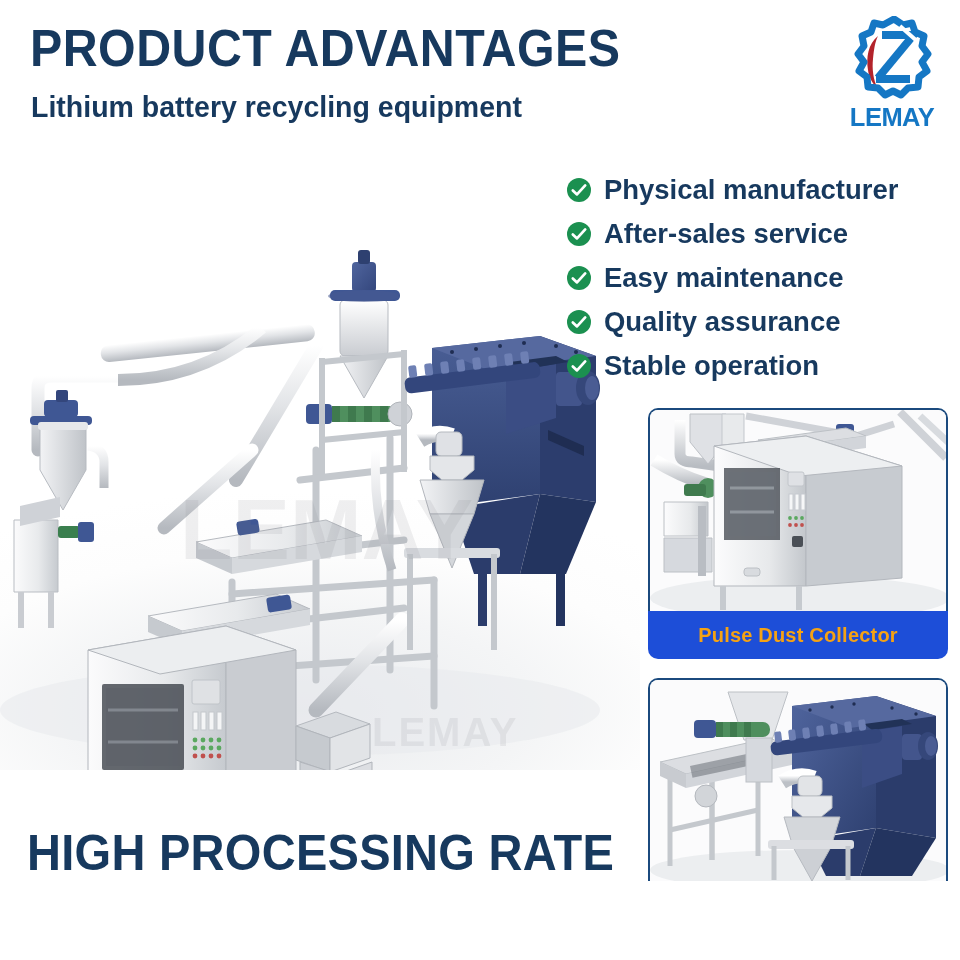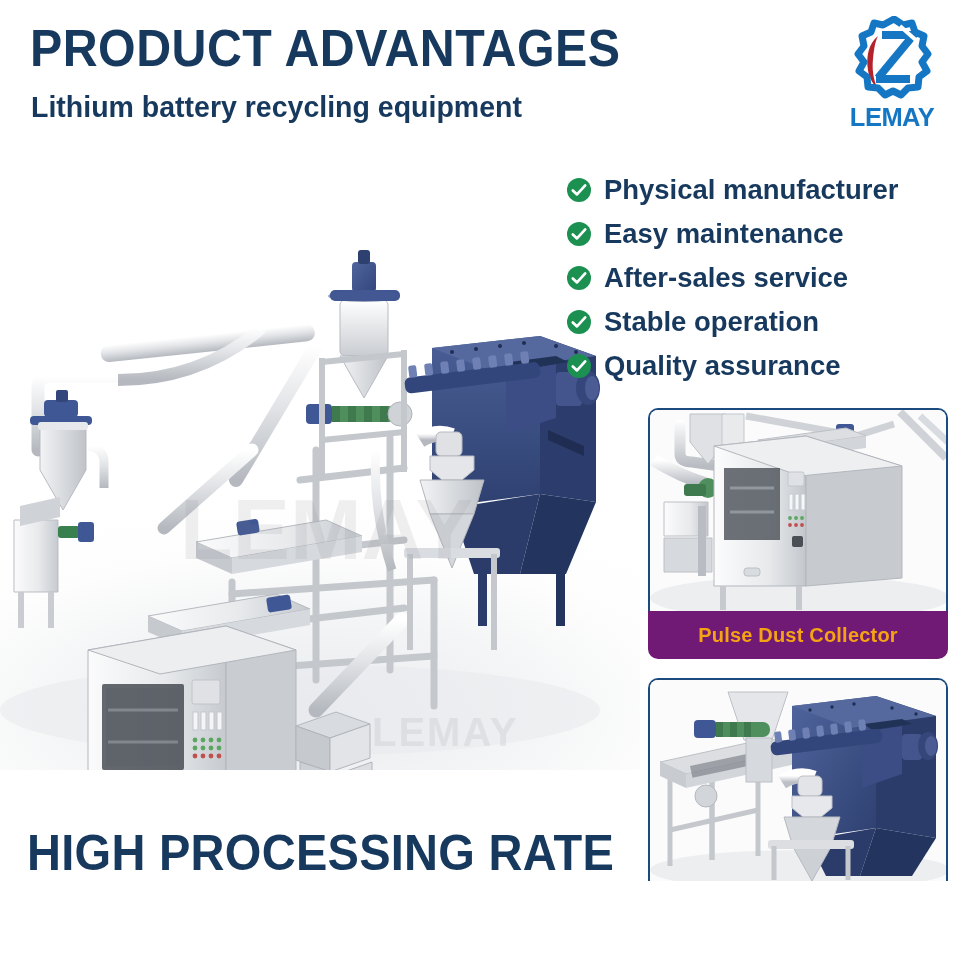--- a/index.html
+++ b/index.html
@@ -68,21 +68,21 @@
   .card-1 { top:408px; }
   .card-2 { top:678px; }
   .card-img {
     position:relative; width:300px; height:203px;
     border:2px solid #1b4a7e; border-bottom:none;
     border-radius:10px 10px 0 0; overflow:hidden;
     background:linear-gradient(180deg,#fdfdfd 0%,#f0f1f3 100%);
   }
   .card-img svg { position:absolute; left:0; top:0; }
   .card-cap {
-    width:300px; height:48px; background:#701a75;
+    width:300px; height:48px; background:#1d4ed8;
     border-radius:0 0 10px 10px;
     display:flex; align-items:center; justify-content:center;
     font-size:20px; font-weight:700; color:#f5a214;
     letter-spacing:0.2px;
   }
 
   
   .footline {
     position:absolute; left:27px; top:828px;
     font-size:50px; font-weight:700; color:#17395e;
@@ -363,51 +363,51 @@
       <span class="bullet-label">Physical manufacturer</span>
     </div>
 
     <div class="bullet">
       <span class="check">
         <svg viewBox="0 0 26 26" width="26" height="26">
           <circle cx="13" cy="13" r="12" fill="#1b9050"></circle>
           <path d="M6.8 13.4 L11 17.4 L19.2 8.4" fill="none" stroke="#fff" stroke-width="2.7" stroke-linecap="round" stroke-linejoin="round"></path>
         </svg>
       </span>
-      <span class="bullet-label">Easy maintenance</span>
+      <span class="bullet-label">After-sales service</span>
     </div>
 
     <div class="bullet">
       <span class="check">
         <svg viewBox="0 0 26 26" width="26" height="26">
           <circle cx="13" cy="13" r="12" fill="#1b9050"></circle>
           <path d="M6.8 13.4 L11 17.4 L19.2 8.4" fill="none" stroke="#fff" stroke-width="2.7" stroke-linecap="round" stroke-linejoin="round"></path>
         </svg>
       </span>
-      <span class="bullet-label">After-sales service</span>
+      <span class="bullet-label">Easy maintenance</span>
+    </div>
+
+    <div class="bullet">
+      <span class="check">
+        <svg viewBox="0 0 26 26" width="26" height="26">
+          <circle cx="13" cy="13" r="12" fill="#1b9050"></circle>
+          <path d="M6.8 13.4 L11 17.4 L19.2 8.4" fill="none" stroke="#fff" stroke-width="2.7" stroke-linecap="round" stroke-linejoin="round"></path>
+        </svg>
+      </span>
+      <span class="bullet-label">Quality assurance</span>
     </div>
 
     <div class="bullet">
       <span class="check">
         <svg viewBox="0 0 26 26" width="26" height="26">
           <circle cx="13" cy="13" r="12" fill="#1b9050"></circle>
           <path d="M6.8 13.4 L11 17.4 L19.2 8.4" fill="none" stroke="#fff" stroke-width="2.7" stroke-linecap="round" stroke-linejoin="round"></path>
         </svg>
       </span>
       <span class="bullet-label">Stable operation</span>
-    </div>
-
-    <div class="bullet">
-      <span class="check">
-        <svg viewBox="0 0 26 26" width="26" height="26">
-          <circle cx="13" cy="13" r="12" fill="#1b9050"></circle>
-          <path d="M6.8 13.4 L11 17.4 L19.2 8.4" fill="none" stroke="#fff" stroke-width="2.7" stroke-linecap="round" stroke-linejoin="round"></path>
-        </svg>
-      </span>
-      <span class="bullet-label">Quality assurance</span>
     </div>
   </div>
 
   <div class="card card-1">
     <div class="card-img">
       <svg viewBox="0 0 300 203" width="300" height="203">
         <defs>
           <linearGradient id="c1p" x1="0" y1="0" x2="1" y2="0">
             <stop offset="0%" stop-color="#fcfcfd"></stop>
               <stop offset="60%" stop-color="#e7e9eb"></stop>

